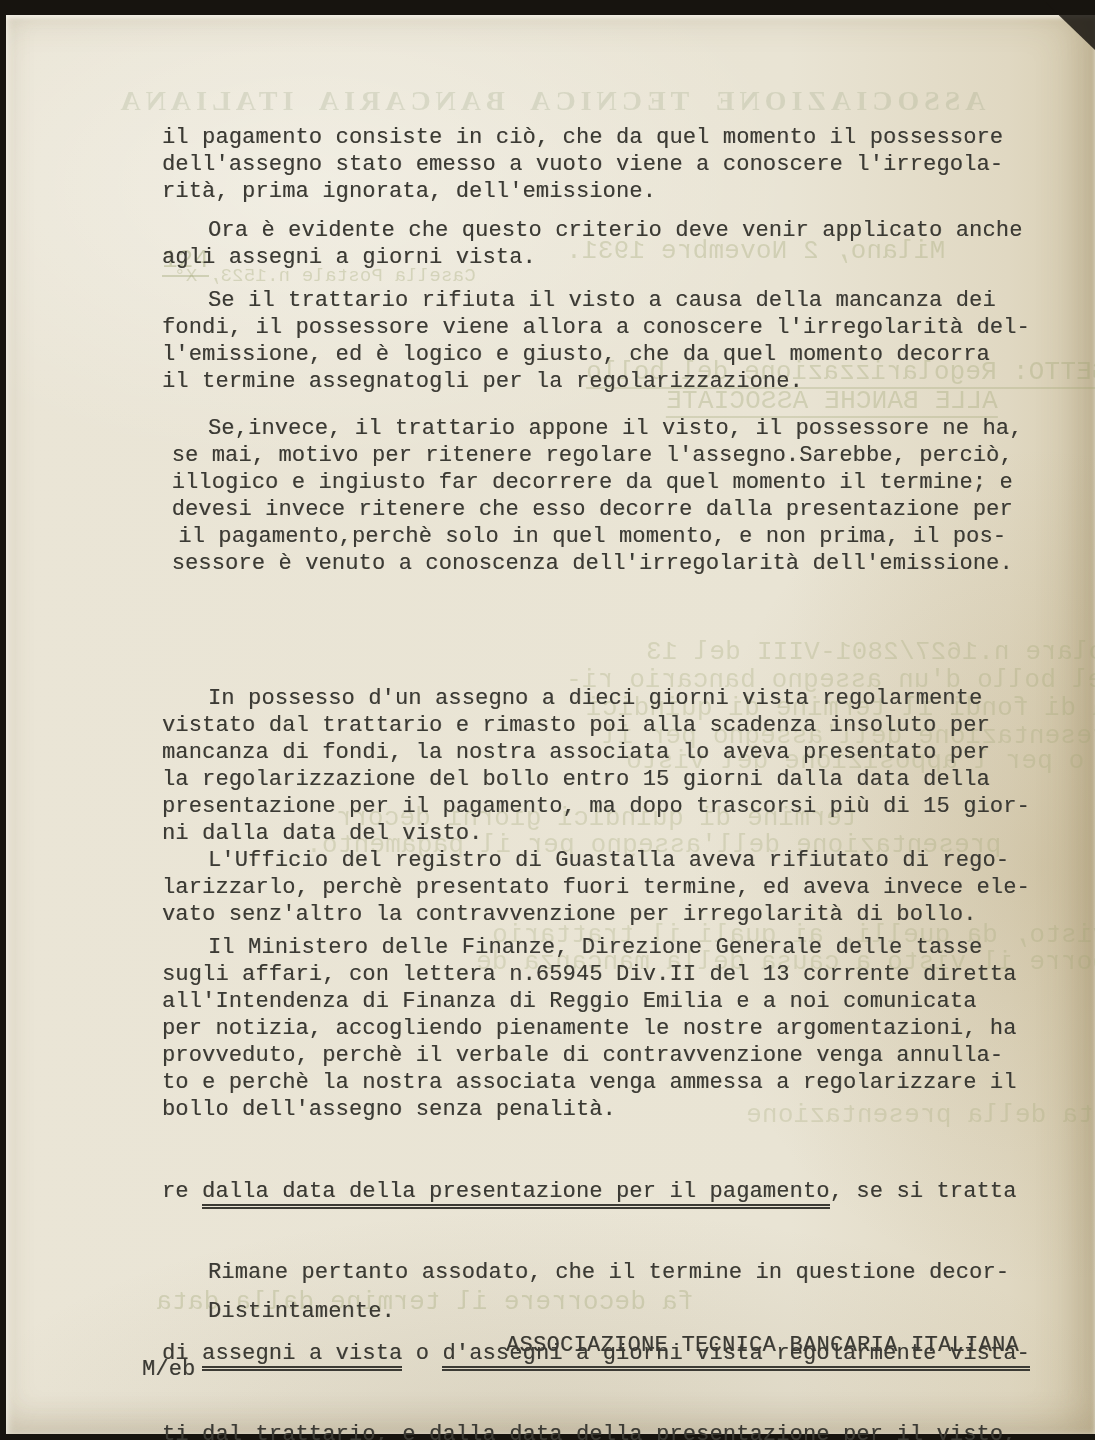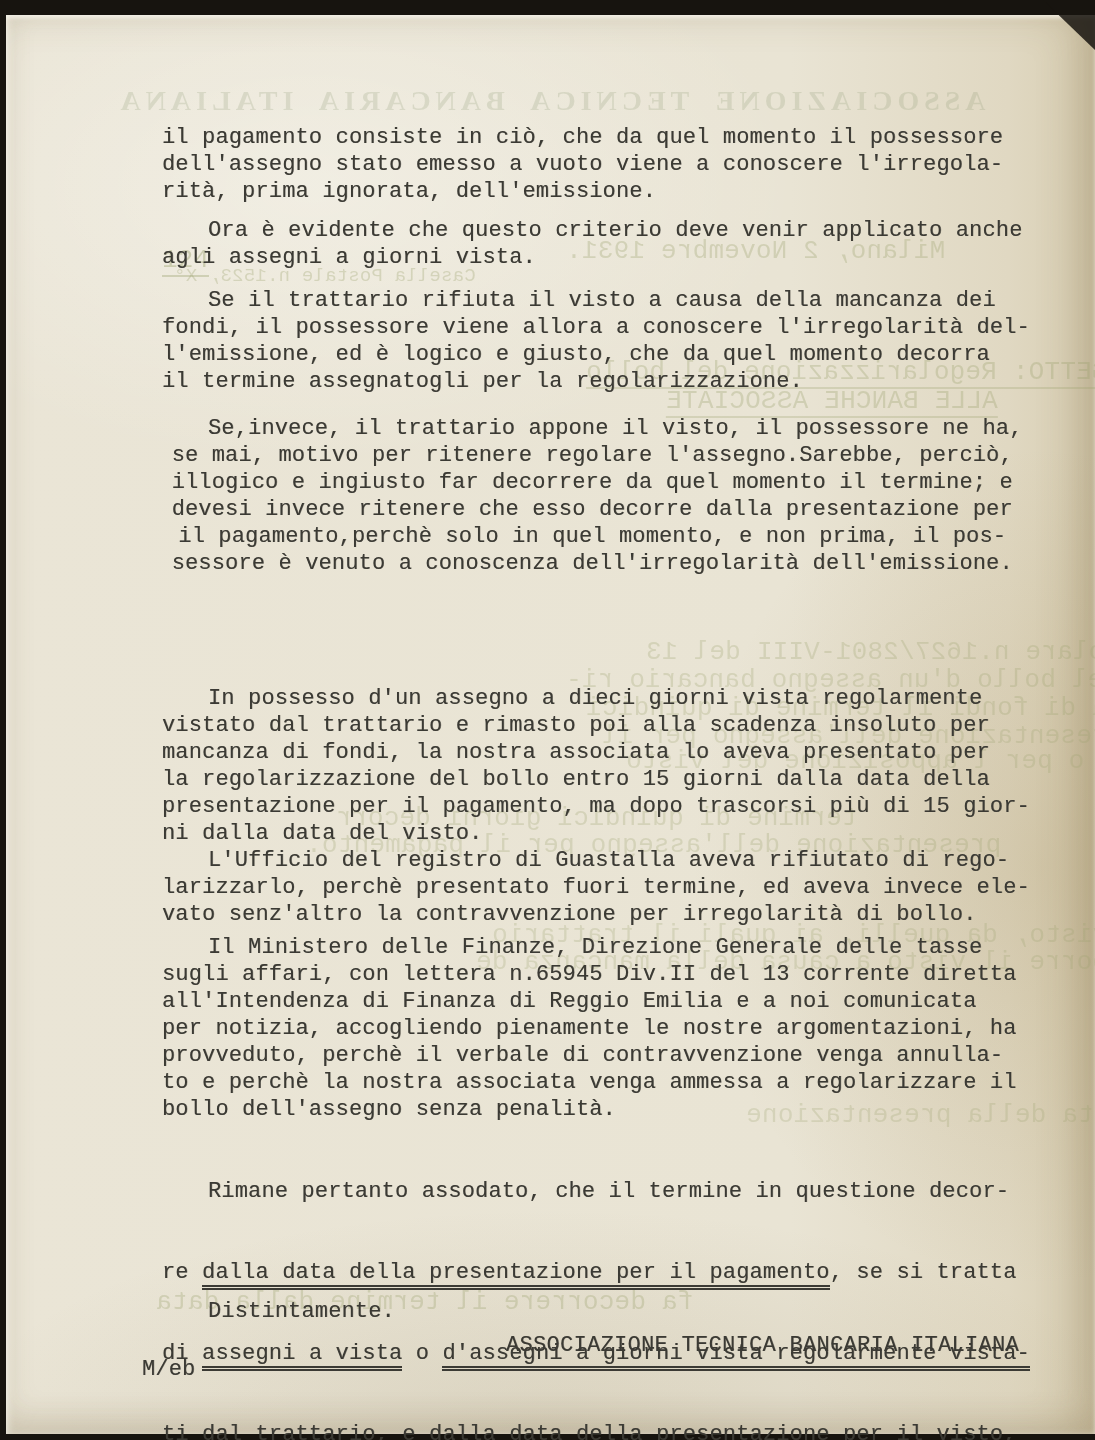--- a/index.html
+++ b/index.html
@@ -153,22 +153,22 @@
 vato senz'altro la contravvenzione per irregolarità di bollo.</p>
   <p class="tw p8 indent">Il Ministero delle Finanze, Direzione Generale delle tasse
 sugli affari, con lettera n.65945 Div.II del 13 corrente diretta
 all'Intendenza di Finanza di Reggio Emilia e a noi comunicata
 per notizia, accogliendo pienamente le nostre argomentazioni, ha
 provveduto, perchè il verbale di contravvenzione venga annulla-
 to e perchè la nostra associata venga ammessa a regolarizzare il
 bollo dell'assegno senza penalità.</p>
 
   <div class="tw closing">
+    <div class="tline"><span>re </span><span class="u">dalla data della presentazione per il pagamento</span><span>, se si tratta</span></div>
     <div class="tline indent"><span>Rimane pertanto assodato, che il termine in questione decor-</span></div>
-    <div class="tline"><span>re </span><span class="u">dalla data della presentazione per il pagamento</span><span>, se si tratta</span></div>
     <div class="tline"><span>di </span><span class="u">assegni a vista</span><span> o </span><span class="u">d'assegni a giorni vista regolarmente vista-</span></div>
     <div class="tline"><span class="u">ti dal trattario</span><span>, e </span><span class="u">dalla data della presentazione per il visto</span><span>,</span></div>
     
     
   </div>
 
   <p class="tw salutation">Distintamente.</p>
   <p class="tw signature">ASSOCIAZIONE TECNICA BANCARIA ITALIANA</p>
   <p class="tw reference">M/eb</p>
 

